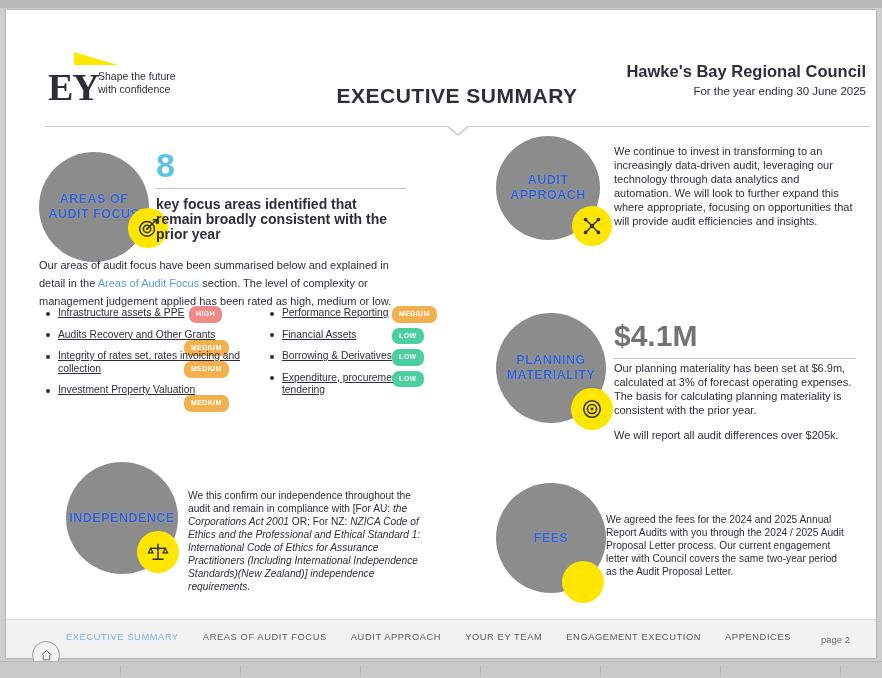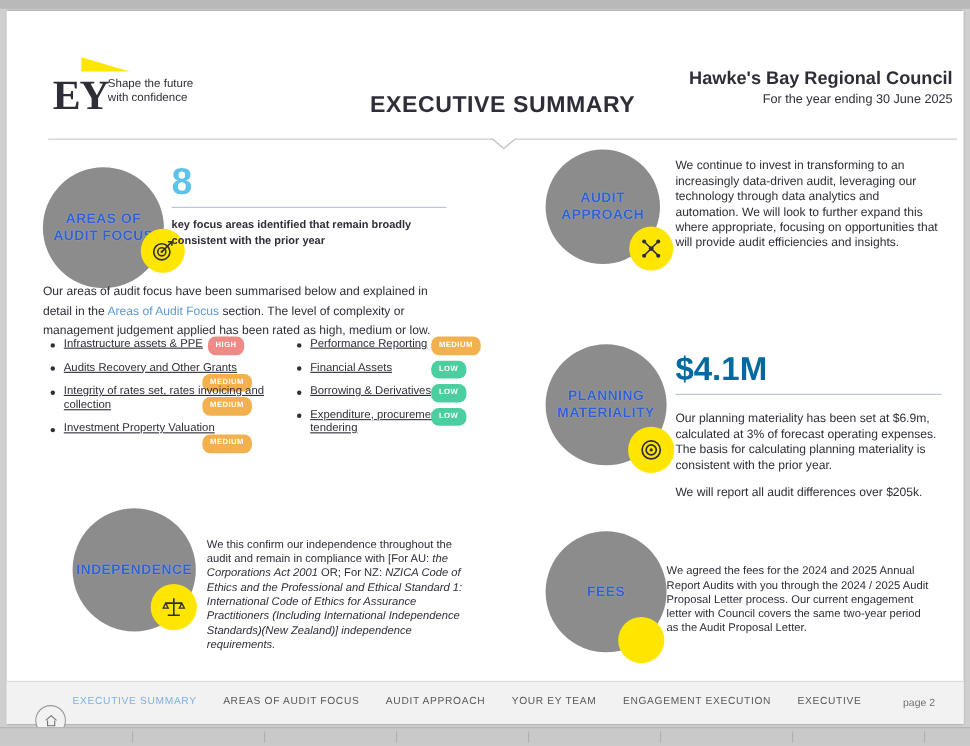--- a/index.html
+++ b/index.html
@@ -290,21 +290,21 @@
       <circle cx="11" cy="13" r="4" fill="none" stroke="#2e2e38" stroke-width="1.6"></circle>
       <circle cx="11" cy="13" r="1.2" fill="#2e2e38"></circle>
       <path d="M11 13 L21 3" stroke="#2e2e38" stroke-width="1.6"></path>
       <path d="M17 3 L21 3 L21 7" fill="none" stroke="#2e2e38" stroke-width="1.6"></path>
     </svg>
   </div>
 
   <div style="position:absolute; left:150px; top:138px; width:250px;">
     <div class="big-num">8</div>
     <div class="rule-blue"></div>
-    <div class="body-txt" style="font-weight:bold; font-size:10px; margin-top:8px; line-height:15px;">key focus areas identified that remain broadly consistent with the prior year</div>
+    <div class="body-txt" style="font-weight:bold; font-size:14px; margin-top:8px; line-height:15px;">key focus areas identified that remain broadly consistent with the prior year</div>
   </div>
 
   <div style="position:absolute; left:33px; top:245px; width:370px;">
     <span class="body-txt">Our areas of audit focus have been summarised below and explained in detail in the </span><span class="body-txt link">Areas of Audit Focus</span><span class="body-txt"> section. The level of complexity or management judgement applied has been rated as high, medium or low.</span>
   </div>
 
   <ul class="focus" style="position:absolute; left:38px; top:297px; width:200px;">
     <li>
       <span>Infrastructure assets &amp; PPE</span>
       <span class="pill pill-high" style="left:145px; top:-1px;">HIGH</span>
@@ -361,23 +361,23 @@
     <div class="circle-label">PLANNING<br>MATERIALITY</div>
   </div>
   <div class="badge" style="left:565px; top:378px; width:42px; height:42px;">
     <svg width="22" height="22" viewBox="0 0 24 24" aria-hidden="true">
       <circle cx="12" cy="12" r="9" fill="none" stroke="#2e2e38" stroke-width="1.7"></circle>
       <circle cx="12" cy="12" r="5" fill="none" stroke="#2e2e38" stroke-width="1.7"></circle>
       <circle cx="12" cy="12" r="1.6" fill="#2e2e38"></circle>
     </svg>
   </div>
   <div style="position:absolute; left:608px; top:310px; width:242px;">
-    <div style="font-size:30px; font-weight:bold; color:#0369a1; line-height:32px;">$4.1M</div>
+    <div style="font-size:30px; font-weight:bold; color:#737373; line-height:32px;">$4.1M</div>
     <div class="rule-blue"></div>
-    <div class="body-txt" style="margin-top:15px;">Our planning materiality has been set at $6.9m, calculated at 3% of forecast operating expenses. The basis for calculating planning materiality is consistent with the prior year.</div>
+    <div class="body-txt" style="margin-top:2px;">Our planning materiality has been set at $6.9m, calculated at 3% of forecast operating expenses. The basis for calculating planning materiality is consistent with the prior year.</div>
     <div class="body-txt" style="margin-top:11px;">We will report all audit differences over $205k.</div>
   </div>
 
   <div class="circle" style="left:60px; top:452px; width:112px; height:112px;">
     <div class="circle-label">INDEPENDENCE</div>
   </div>
   <div class="badge" style="left:131px; top:521px; width:42px; height:42px;">
     <svg width="22" height="22" viewBox="0 0 24 24" aria-hidden="true">
       <path d="M12 3 V20 M6 20 H18" stroke="#2e2e38" stroke-width="1.6"></path>
       <path d="M4 8 H20" stroke="#2e2e38" stroke-width="1.6"></path>
@@ -395,21 +395,21 @@
   <div class="badge" style="left:556px; top:551px; width:42px; height:42px;"></div>
   <div class="body-txt-sm" style="position:absolute; left:600px; top:503px; width:242px;">We agreed the fees for the 2024 and 2025 Annual Report Audits with you through the 2024 / 2025 Audit Proposal Letter process. Our current engagement letter with Council covers the same two-year period as the Audit Proposal Letter.</div>
 
   <div class="footer">
     <div class="footer-nav">
       <div class="footer-item active">EXECUTIVE SUMMARY</div>
       <div class="footer-item">AREAS OF AUDIT FOCUS</div>
       <div class="footer-item">AUDIT APPROACH</div>
       <div class="footer-item">YOUR EY TEAM</div>
       <div class="footer-item">ENGAGEMENT EXECUTION</div>
-      <div class="footer-item">EXECUTIVE</div>
+      <div class="footer-item">APPENDICES</div>
     </div>
     <div class="page-num" style="position:absolute; right:26px; top:14px;text-align:center;">page  2</div>
   </div>
   <div class="home-btn">
     <svg width="13" height="13" viewBox="0 0 24 24" aria-hidden="true">
       <path d="M3 11 L12 3 L21 11" fill="none" stroke="#6d6e71" stroke-width="1.8"></path>
       <path d="M6 11 V20 H18 V11" fill="none" stroke="#6d6e71" stroke-width="1.8"></path>
     </svg>
   </div>
 </div>

